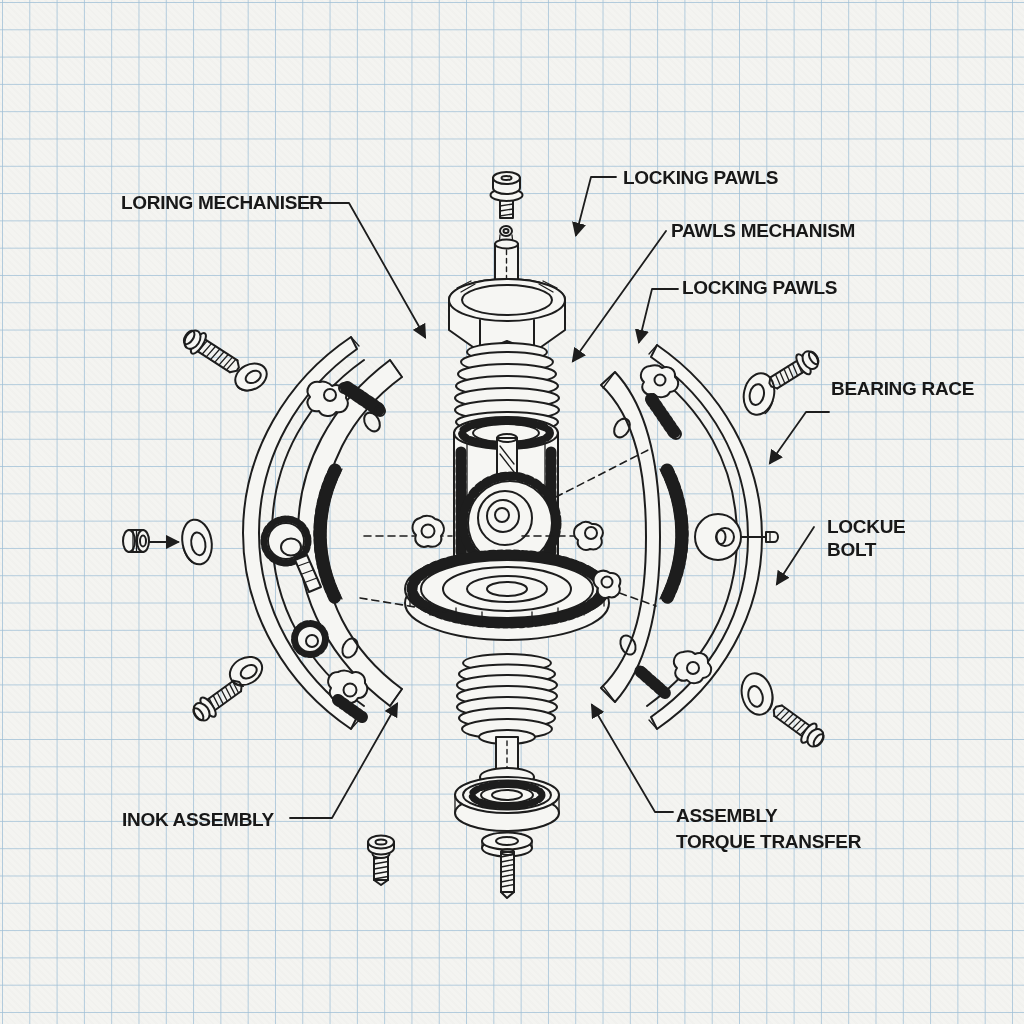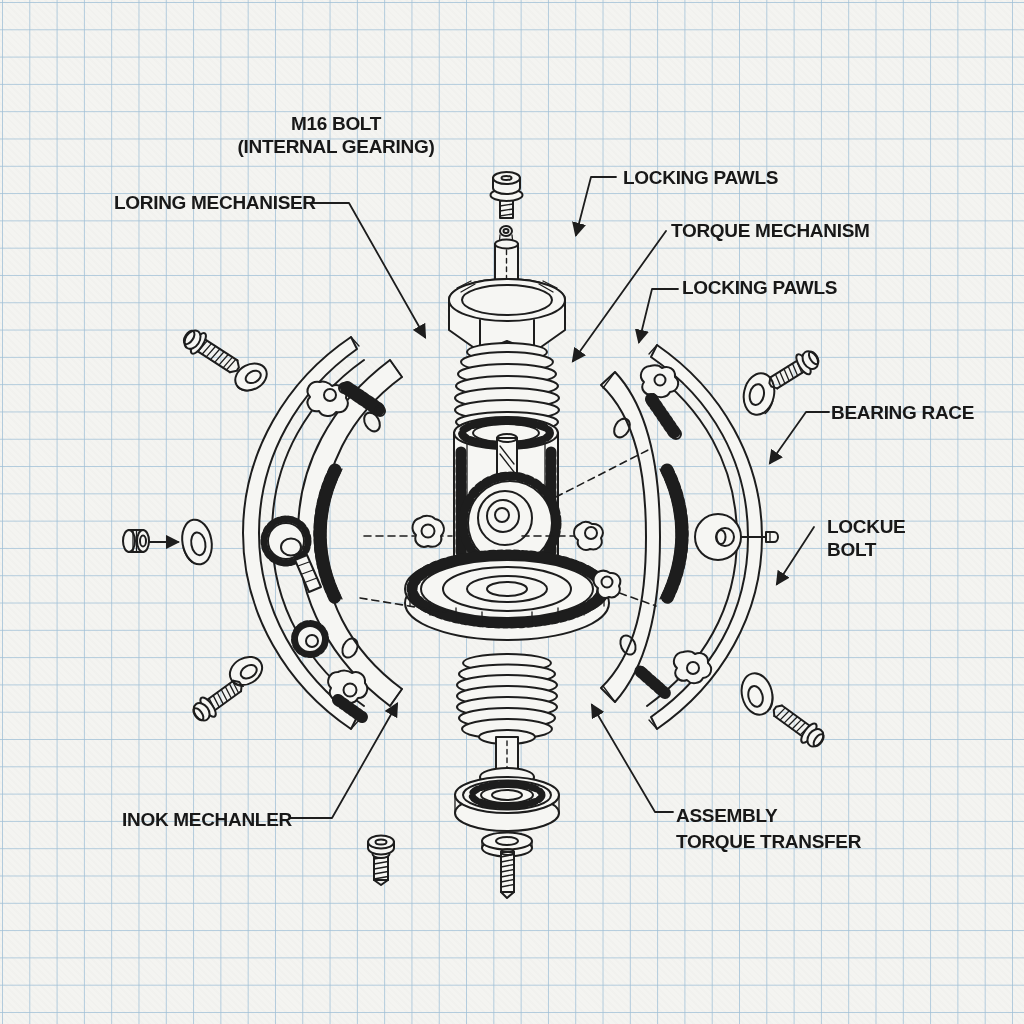--- a/index.html
+++ b/index.html
@@ -370,40 +370,36 @@
     <path d="M666,231 L573,361" marker-end="url(#arr)"></path>
     <path d="M678,289 L652,289 L639,342" marker-end="url(#arr)"></path>
     <path d="M829,412 L806,412 L770,463" marker-end="url(#arr)"></path>
     <path d="M814,527 L777,584" marker-end="url(#arr)"></path>
     <path d="M673,812 L655,812 L592,705" marker-end="url(#arr)"></path>
     <path d="M290,818 L332,818 L397,704" marker-end="url(#arr)"></path>
     <path d="M149,542 L178,542" marker-end="url(#arr)"></path>
   </g>
 </svg>
 
-<div class="label center" style="left:206px;top:112px;width:260px;">
-  <div>M16 BOLT</div>
-  <div>(INTERNAL GEARING)</div>
-</div>
-
-<div class="label" style="left:114px;top:191px;">LORING MECHANISER</div>
+
+<div class="label" style="left:121px;top:191px;">LORING MECHANISER</div>
 
 <div class="label" style="left:623px;top:166px;">LOCKING PAWLS</div>
 
-<div class="label" style="left:671px;top:219px;">TORQUE MECHANISM</div>
+<div class="label" style="left:671px;top:219px;">PAWLS MECHANISM</div>
 
 <div class="label" style="left:682px;top:276px;">LOCKING PAWLS</div>
 
-<div class="label" style="left:831px;top:401px;">BEARING RACE</div>
+<div class="label" style="left:831px;top:377px;">BEARING RACE</div>
 
 <div class="label" style="left:820px;top:515px;margin-left:7px;">
   <div>LOCKUE</div>
   <div>BOLT</div>
 </div>
 
 <div class="label" style="left:676px;top:803px;line-height:26px;">
   <div>ASSEMBLY</div>
   <div>TORQUE TRANSFER</div>
 </div>
 
-<div class="label" style="left:122px;top:808px;">INOK MECHANLER</div>
+<div class="label" style="left:122px;top:808px;">INOK ASSEMBLY</div>
 
 </div>
 
 </body></html>

